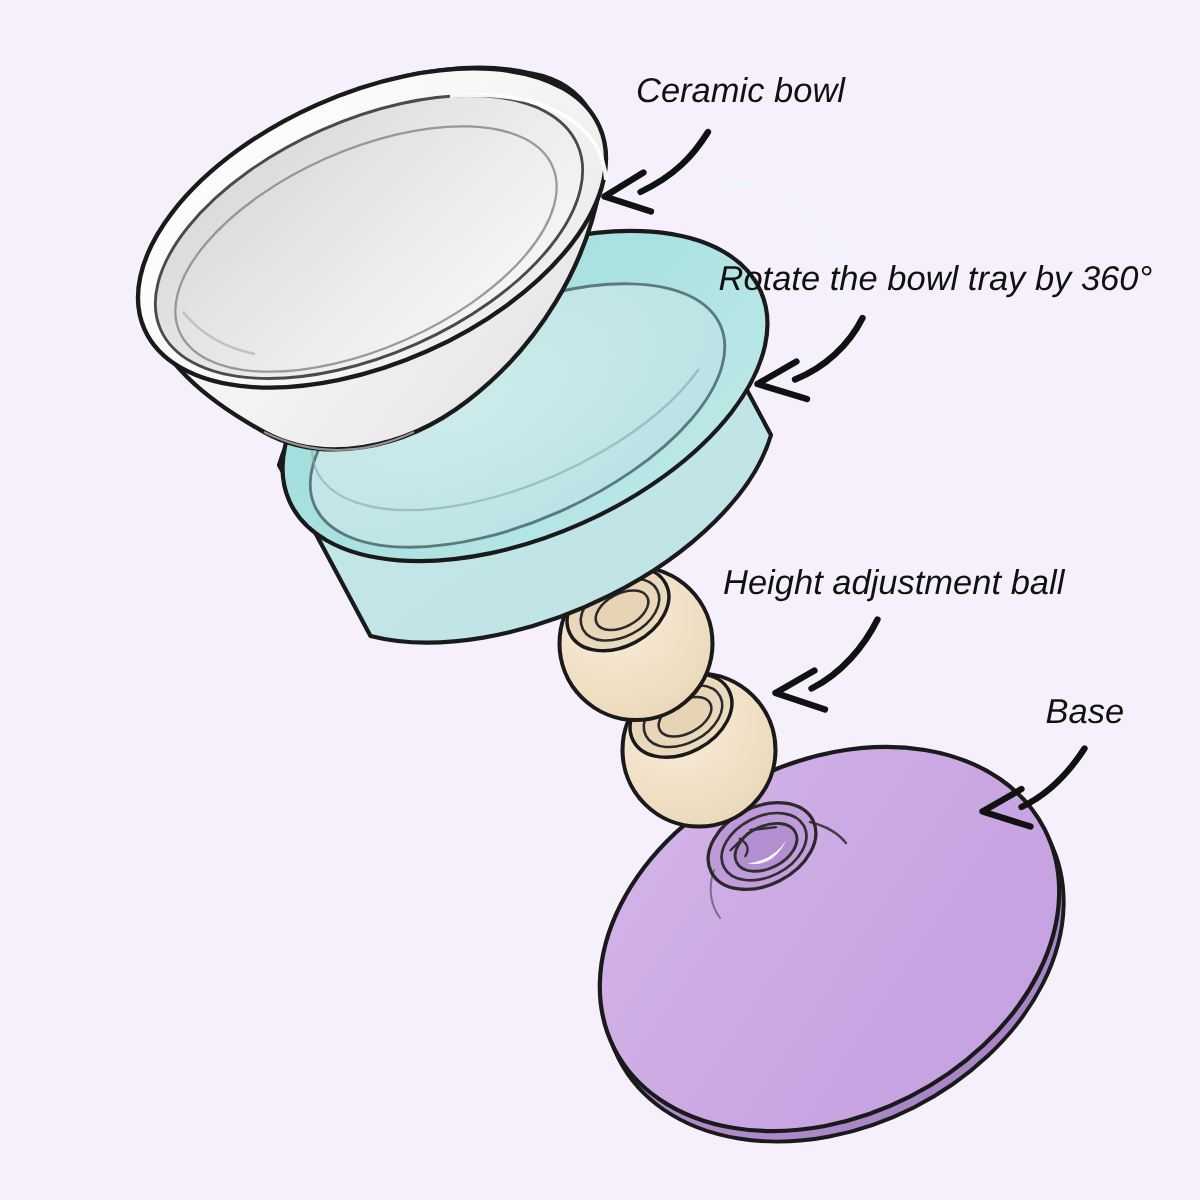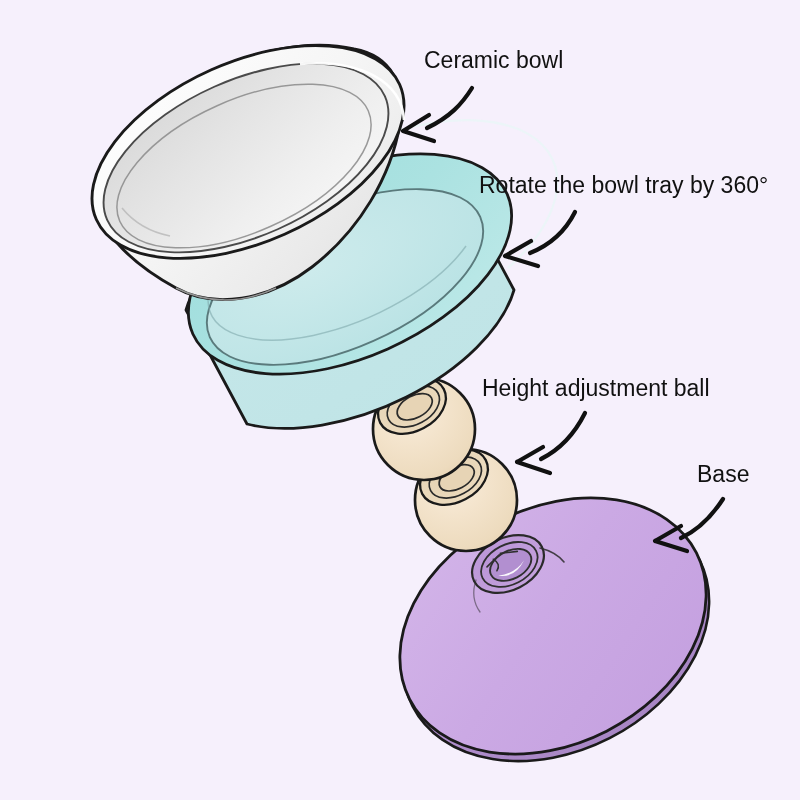--- a/index.html
+++ b/index.html
@@ -12,20 +12,21 @@
     height: 800px;
     background: #f6f0fc;
     font-family: "Liberation Sans", sans-serif;
     overflow: hidden;
   }
   #stage {
     position: relative;
     width: 800px;
     height: 800px;
     background: #f6f0fc;
+    font-style: italic;
   }
   #scene {
     position: absolute;
     top: 0;
     left: 0;
     width: 800px;
     height: 800px;
   }
   .label-text {
     font-family: "Liberation Sans", sans-serif;

